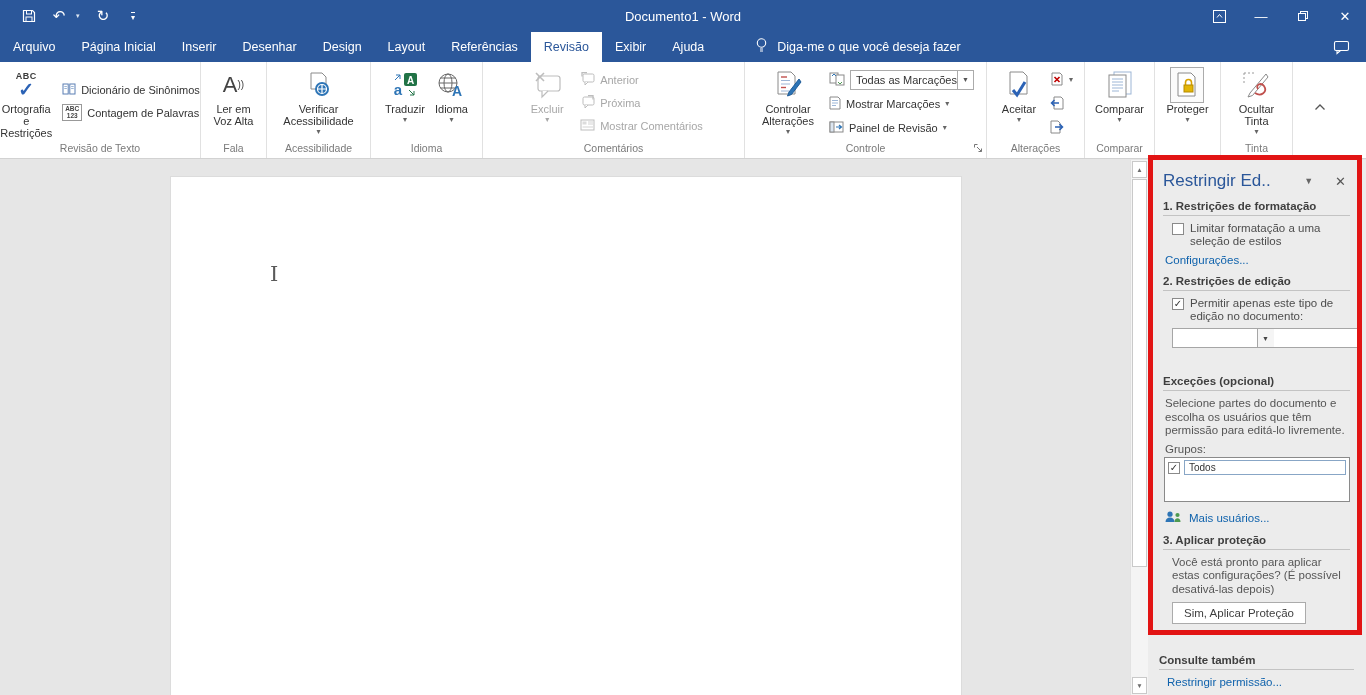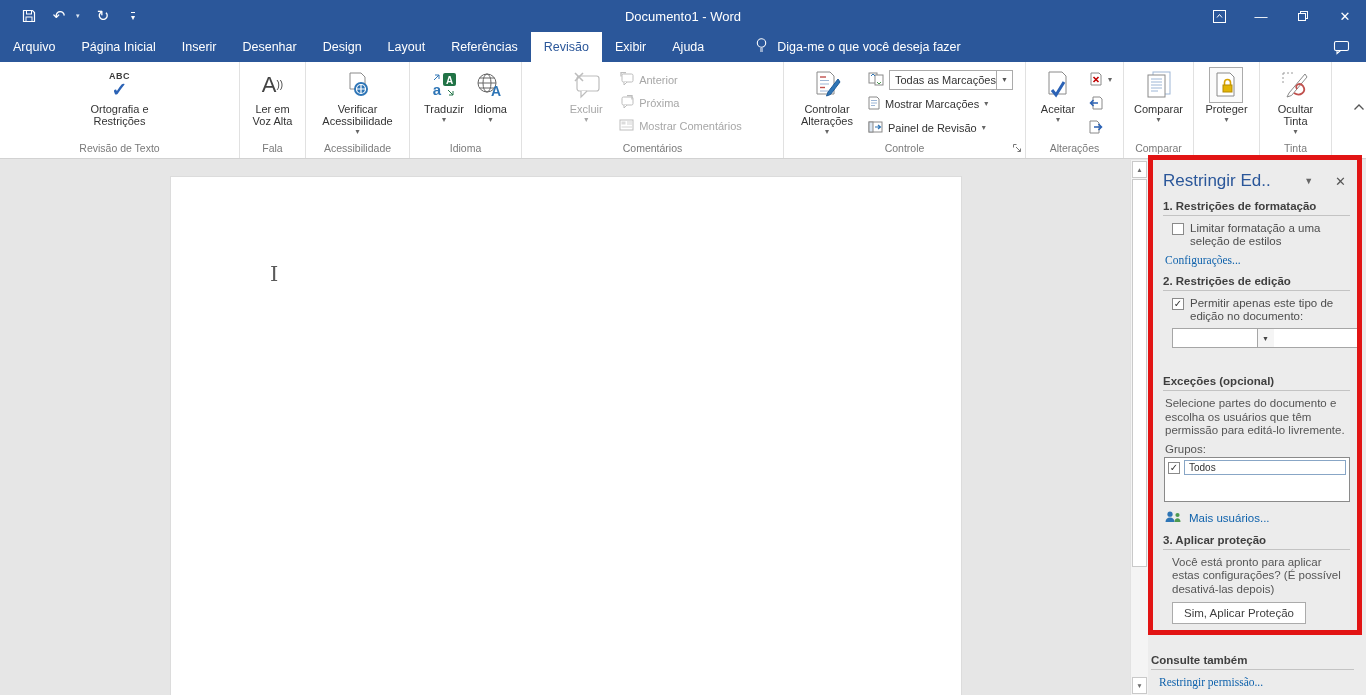--- a/index.html
+++ b/index.html
@@ -73,34 +73,34 @@
   .redbox{ position:absolute; top:-5px; left:0; width:214px; height:480px; border:5px solid var(--highlight);
            background:var(--pane-bg); padding:9px 7px 0 10px; overflow:hidden; }
   .pane-head{ display:flex; align-items:center; margin:2px 0 8px; }
   .pane-title{ color:var(--accent); font-size:17px; flex:1; white-space:nowrap; }
   .pane-head .ph-car{ color:#666; font-size:9px; margin-right:22px; }
   .pane-head .ph-x{ color:#555; font-size:13px; margin-right:4px; }
   .sec{ font-size:11.5px; font-weight:bold; color:#3f3f3f; border-bottom:1px solid #c3c3c3; padding-bottom:3px; margin:9px 0 6px; }
   .cbrow{ display:flex; gap:6px; padding-left:9px; line-height:13px; margin-bottom:5px; align-items:flex-start; }
   .cb{ width:12px; height:12px; border:1px solid #8a8a8a; background:#fff; flex:none; margin-top:1px;
        display:flex; align-items:center; justify-content:center; font-size:10px; color:#333; line-height:10px; }
-  .plink{ color:var(--link); padding-left:2px; margin:6px 0 4px;font-family:Liberation Serif, serif; }
+  .plink{ color:var(--link); padding-left:2px; margin:6px 0 4px; }
   .pane .combo2{ display:flex; height:20px; border:1px solid #a6a6a6; background:#fff; align-items:center; margin:3px 0 0 9px; width:186px;flex-direction:column; }
   .combo2 .val{ flex:1; padding:0 5px; font-size:11px; white-space:nowrap; overflow:hidden; }
   .combo2 .arr{ width:17px; height:100%; border-left:1px solid #a6a6a6; display:flex; align-items:center; justify-content:center; font-size:7px; color:#444; background:#f5f5f5; }
   .exdesc{ line-height:13.5px; padding-left:2px; color:#555; }
   .grplab{ padding:5px 0 2px 2px; color:#555; }
   .listbox{ border:1px solid #8a8a8a; background:#fff; height:45px; margin-left:1px; padding:2px 3px; }
   .lbrow{ display:flex; align-items:center; gap:4px; }
   .lbfield{ flex:1; border:1px solid #88a6c6; padding:1px 4px; font-size:10px; color:#333; }
   .moreusers{ display:flex; align-items:center; gap:7px; margin:9px 0 2px 2px; }
   .moreusers span.txt{ color:var(--link); }
   .enfdesc{ line-height:13.5px; padding-left:9px; color:#555; }
   .applybtn{ display:inline-block; border:1px solid #ababab; background:#fff; padding:4px 11px; margin:6px 0 0 9px; color:#3f3f3f; font-size:11.5px; }
-  .seealso{ position:absolute; top:494px; left:3px; right:12px; }
+  .seealso{ position:absolute; top:494px; left:11px; right:12px; }
   .seealso .sec{ margin-top:0; }
 </style>
 </head>
 <body>
 
 <div class="app">
 
   <div class="titlebar">
     <div class="qat">
       <span class="qbtn">
@@ -160,30 +160,44 @@
     <div class="cmt">
       <svg width="17" height="15" viewBox="0 0 17 15">
           <rect x="1.5" y="1.5" width="14" height="9" rx="1.5" fill="none" stroke="#fff" stroke-width="1.1"></rect>
           <path d="M4 10.5v3l3.5-3" fill="none" stroke="#fff" stroke-width="1.1"></path>
         </svg>
     </div>
   </div>
 
   <div class="ribbon">
 
-    <div class="grp" style="width:240px">
+    <div class="grp" style="width:201px">
       <div class="grp-body">
         <div class="bigbtn" style="width:80px">
           <span class="bicon">
               <span class="ic-spell">
                 <span class="abc">ABC</span>
                 <span class="chk">✓</span>
               </span>
             </span>
           <span class="blabel">Ortografia e Restrições</span>
+        </div>
+        <div class="stack" style="padding-top:14px">
+          <div class="smallrow">
+            <span><svg width="14" height="12" viewBox="0 0 14 12">
+                  <rect x="1" y="1" width="5.2" height="10" fill="#fff" stroke="#5b7fb4"></rect>
+                  <rect x="7.8" y="1" width="5.2" height="10" fill="#fff" stroke="#5b7fb4"></rect>
+                  <path d="M2.3 3.5h2.6M2.3 5.5h2.6M9.1 3.5h2.6M9.1 5.5h2.6" stroke="#9db6d6"></path>
+                </svg></span>
+            <span>Dicionário de Sinônimos</span>
+          </div>
+          <div class="smallrow">
+            <span class="ic-wc">ABC<br>123</span>
+            <span>Contagem de Palavras</span>
+          </div>
         </div>
       </div>
       <div class="grp-label">Revisão de Texto</div>
     </div>
 
     <div class="grp" style="width:66px">
       <div class="grp-body">
         <div class="bigbtn">
           <span class="bicon ic-read">A<sup>))</sup></span>
           <span class="blabel">Ler em Voz Alta</span>

